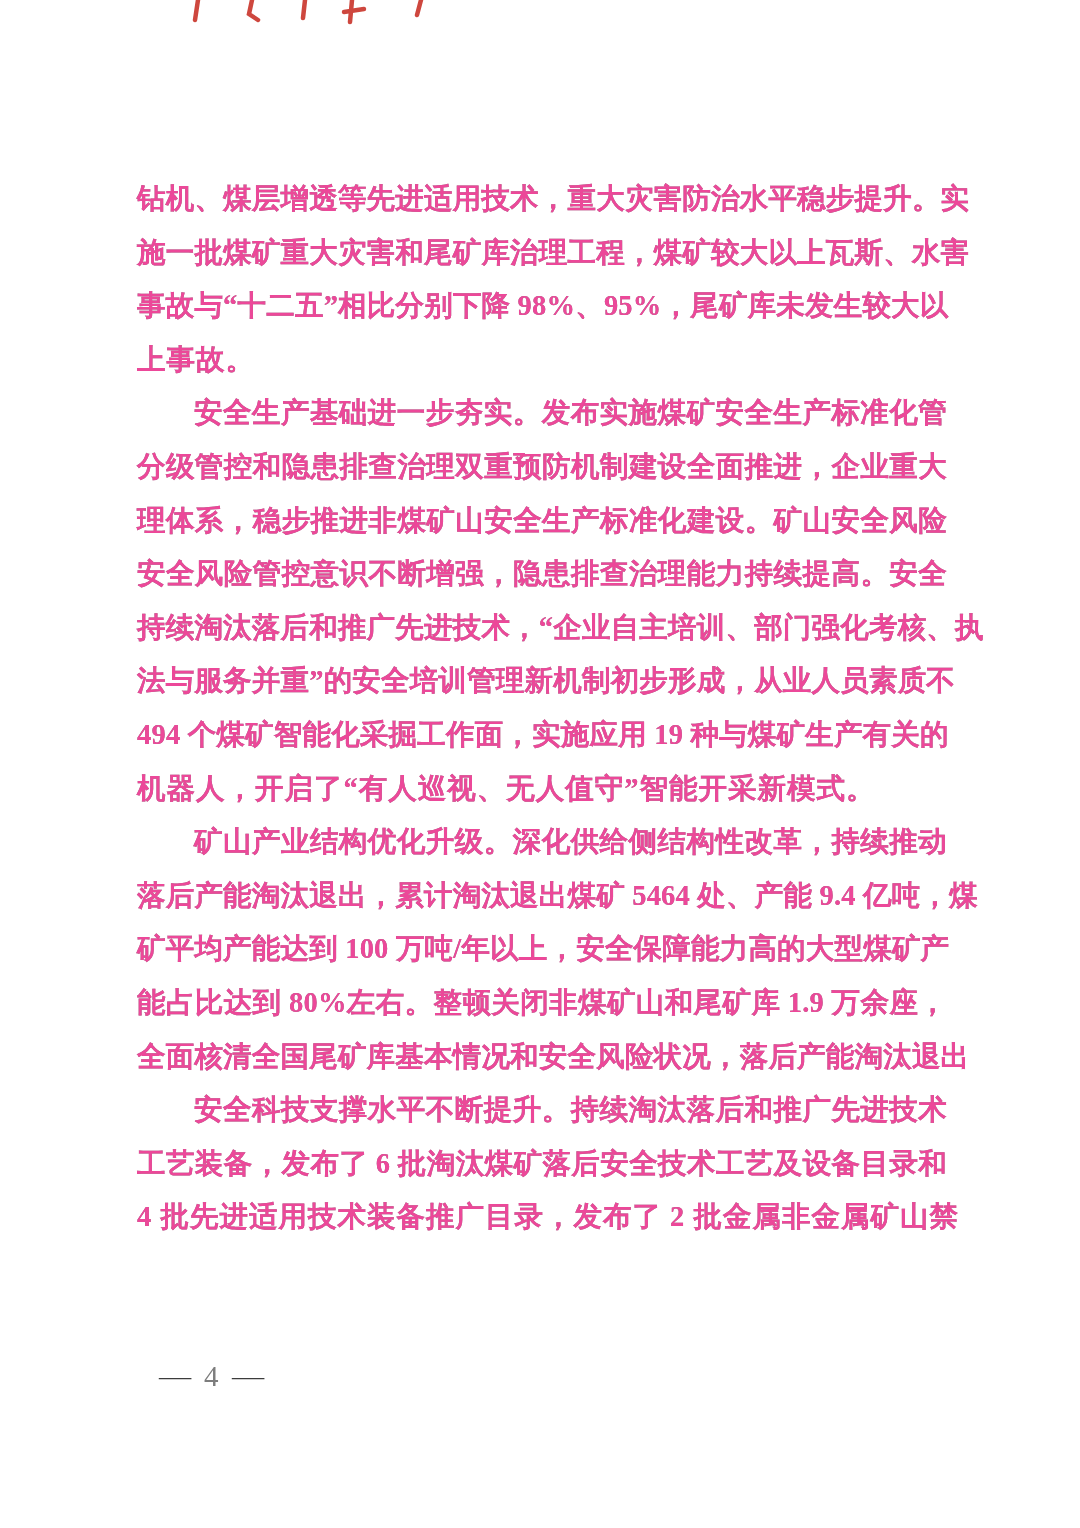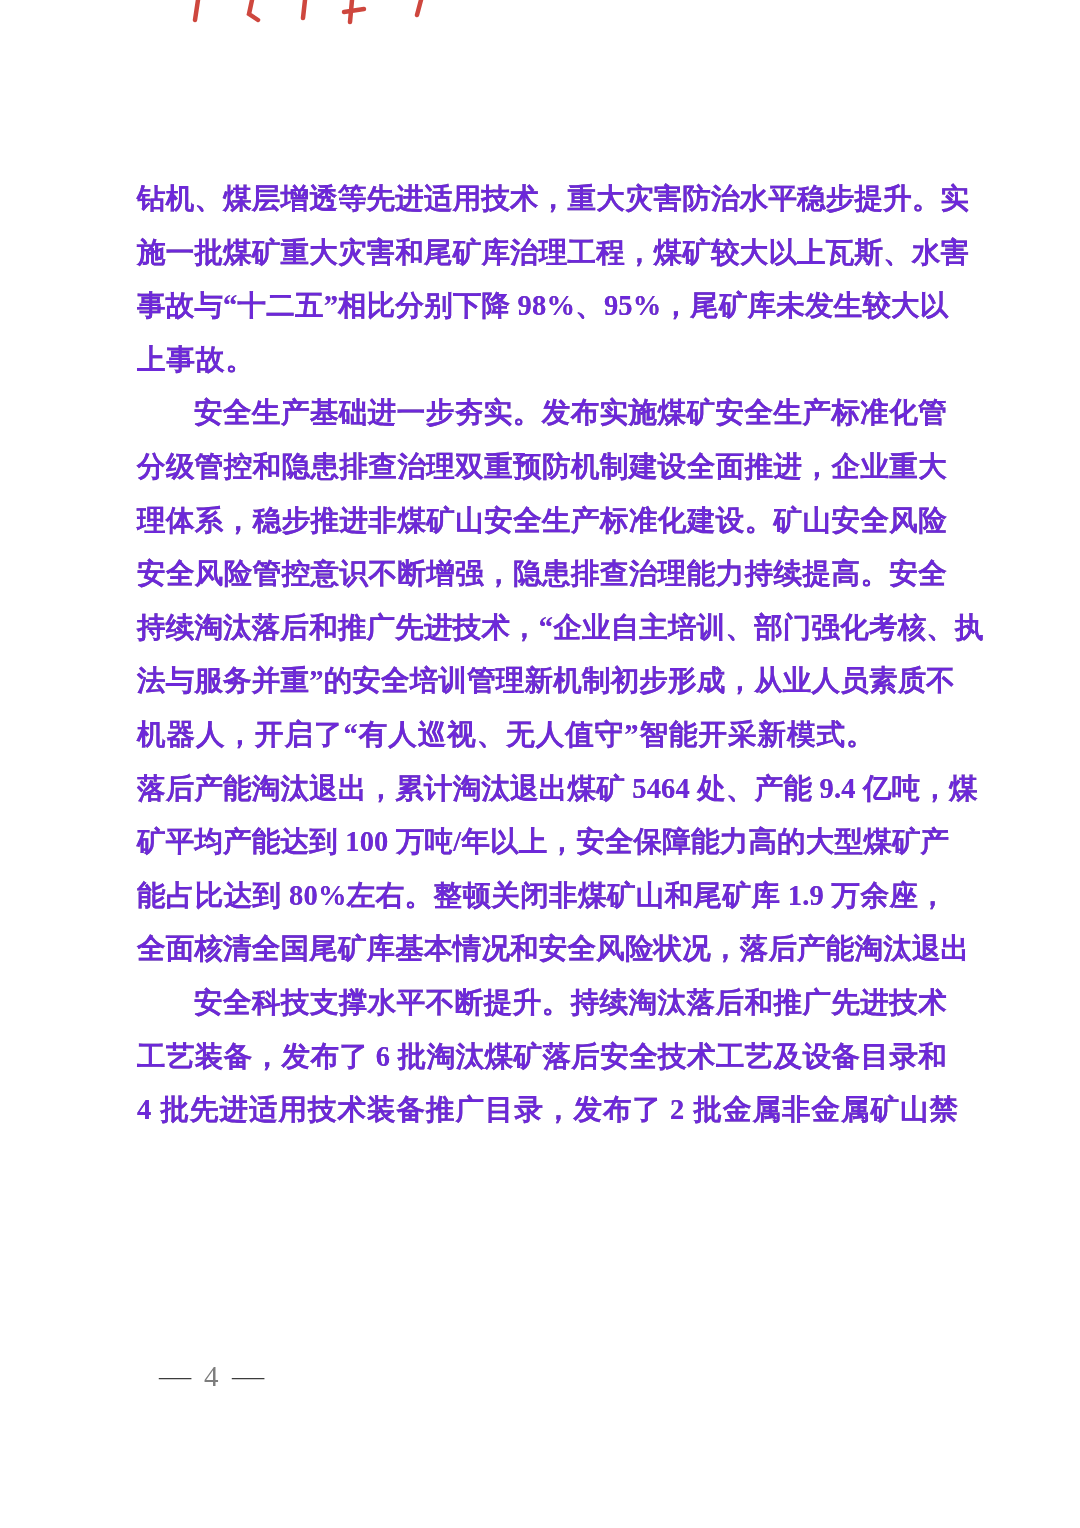--- a/index.html
+++ b/index.html
@@ -30,21 +30,21 @@
     width: 810px;
     color: #1a1a1a;
   }
   .para { margin: 0; padding: 0; }
   .line {
     height: 53.6px;
     line-height: 53.6px;
     font-size: 28.5px;
     font-weight: 600;
     letter-spacing: 0.2px;
-    color: #6d28d9;
+    color: #ec4899;
     text-align: justify;
     text-align-last: justify;
     text-shadow: 0 0 0.4px rgba(20,20,20,0.55);
     white-space: nowrap;
   }
   .line.indent { padding-left: 57px; }
   .line.last {
     text-align: center;
     text-align-last: left;
     letter-spacing: 1px;
@@ -93,23 +93,25 @@
         <div class="line">事故与“十二五”相比分别下降 98%、95%，尾矿库未发生较大以</div>
         <div class="line last">上事故。</div>
       </div>
       <div class="para">
         <div class="line indent">安全生产基础进一步夯实。发布实施煤矿安全生产标准化管</div>
         <div class="line">分级管控和隐患排查治理双重预防机制建设全面推进，企业重大</div>
         <div class="line">理体系，稳步推进非煤矿山安全生产标准化建设。矿山安全风险</div>
         <div class="line">安全风险管控意识不断增强，隐患排查治理能力持续提高。安全</div>
         <div class="line">持续淘汰落后和推广先进技术，“企业自主培训、部门强化考核、执</div>
         <div class="line">法与服务并重”的安全培训管理新机制初步形成，从业人员素质不</div>
+        <div class="line">494 个煤矿智能化采掘工作面，实施应用 19 种与煤矿生产有关的</div>
         <div class="line last">机器人，开启了“有人巡视、无人值守”智能开采新模式。</div>
       </div>
       <div class="para">
+        <div class="line indent">矿山产业结构优化升级。深化供给侧结构性改革，持续推动</div>
         <div class="line">落后产能淘汰退出，累计淘汰退出煤矿 5464 处、产能 9.4 亿吨，煤</div>
         <div class="line">矿平均产能达到 100 万吨/年以上，安全保障能力高的大型煤矿产</div>
         <div class="line">能占比达到 80%左右。整顿关闭非煤矿山和尾矿库 1.9 万余座，</div>
         <div class="line">全面核清全国尾矿库基本情况和安全风险状况，落后产能淘汰退出</div>
       </div>
       <div class="para">
         <div class="line indent">安全科技支撑水平不断提升。持续淘汰落后和推广先进技术</div>
         <div class="line">工艺装备，发布了 6 批淘汰煤矿落后安全技术工艺及设备目录和</div>
         <div class="line last">4 批先进适用技术装备推广目录，发布了 2 批金属非金属矿山禁</div>
       </div>

